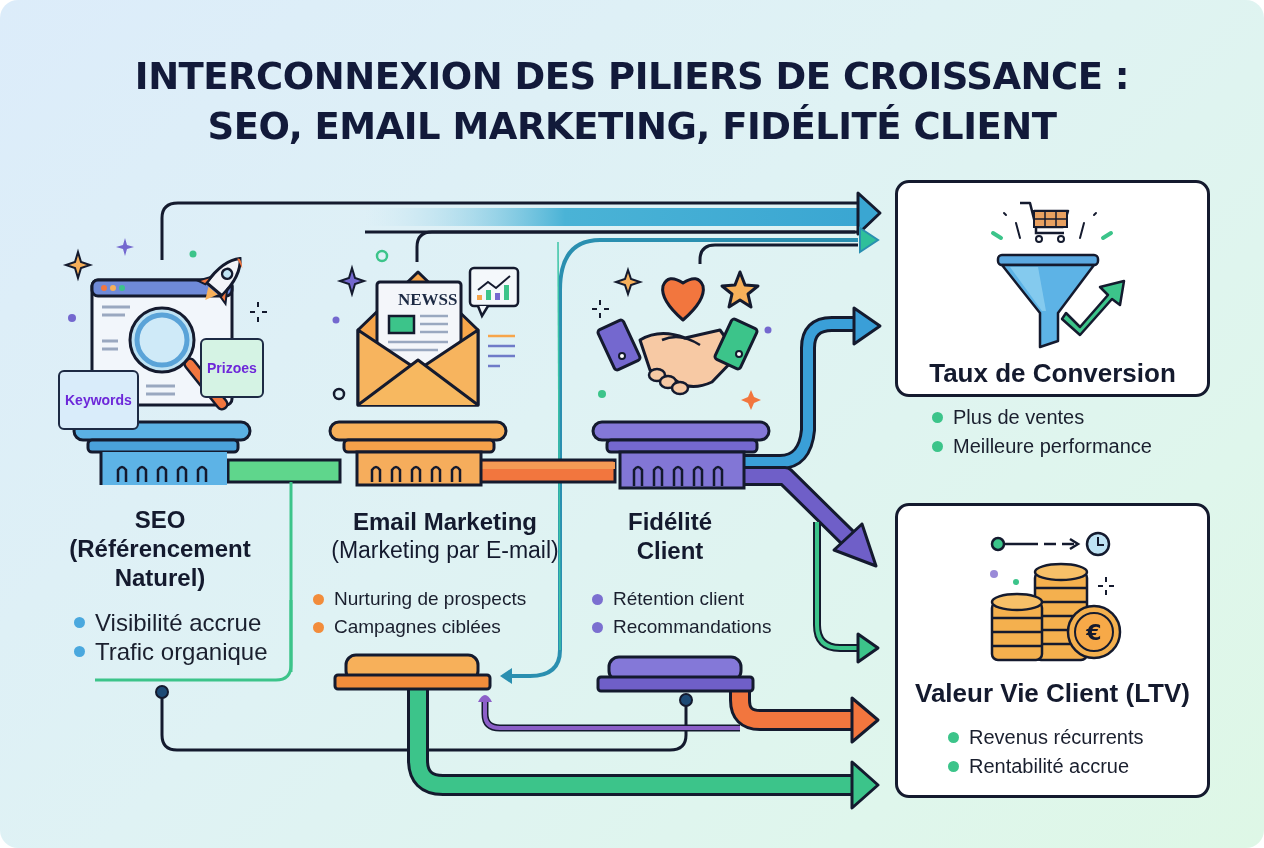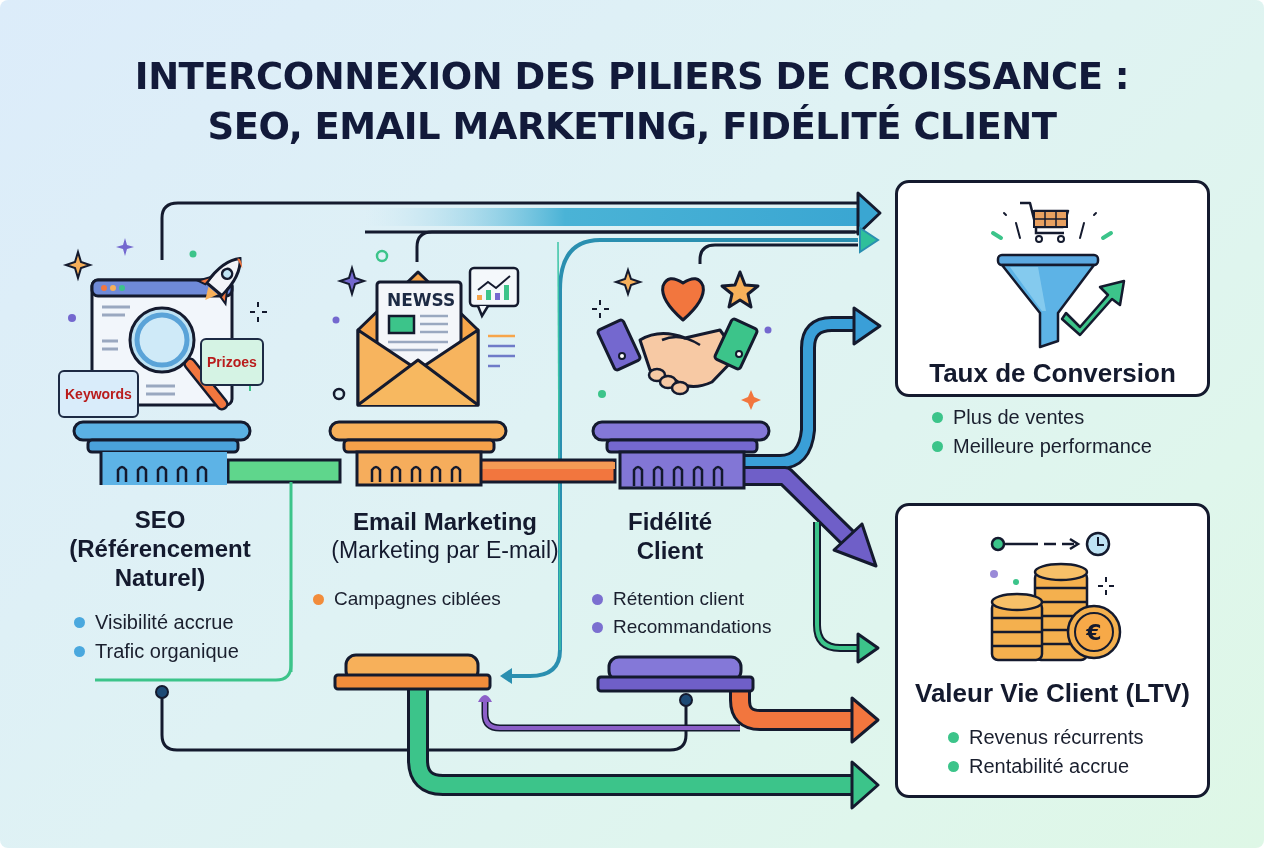--- a/index.html
+++ b/index.html
@@ -2,49 +2,49 @@
 <html><head>
 <meta charset="utf-8">
 <style>
   html, body { margin:0; padding:0; }
   body {
     width:1264px; height:848px; overflow:hidden;
     font-family:"Liberation Sans", sans-serif;
   }
   #canvas {
     position:relative; width:1264px; height:848px;
-    border-radius:8px; overflow:hidden;
+    border-radius:18px; overflow:hidden;
     background: linear-gradient(135deg, #dcecfa 0%, #dff2f4 45%, #dff6ec 80%, #def7e6 100%);
   }
   .title {
     position:absolute; left:0; top:52px; width:1264px; text-align:center;
     font-family:"DejaVu Sans", sans-serif; font-weight:bold;
     font-size:37px; line-height:50px; color:#121a3a; letter-spacing:-0.5px;
   }
   .title div { white-space:nowrap; }
   svg.layer { position:absolute; left:0; top:0; }
   .pillar-text {
     position:absolute; text-align:center; color:#141a2e;
     font-weight:bold; font-size:24px; line-height:29px;
   }
-  .bullets { position:absolute; font-size:20px; line-height:29px; color:#1a1f2e; }
+  .bullets { position:absolute; font-size:24px; line-height:29px; color:#1a1f2e; }
   .bullets .b { display:flex; align-items:center; white-space:nowrap; }
   .dot { display:inline-block; width:11px; height:11px; border-radius:50%; margin-right:10px; }
   .card {
     position:absolute; background:#fff; border:3px solid #141a2e; border-radius:14px;
     box-sizing:border-box;
   }
   .card-title {
     position:absolute; left:0; width:100%; text-align:center;
     font-weight:bold; font-size:26px; color:#141a2e; white-space:nowrap;
   }
   .card .bullets { font-size:20px; }
   .tag {
-    position:absolute; font-weight:bold; font-size:14px; color:#b91c1c;
-    border:2.5px solid #1d2a44; border-radius:6px; padding:14px 5px;
+    position:absolute; font-weight:bold; font-size:14px; color:#6d28d9;
+    border:2.5px solid #1d2a44; border-radius:6px; padding:20px 5px;
   }
   .news {
     position:absolute; font-weight:bold; font-size:17px; color:#1d2a44;
     font-family:"DejaVu Sans", sans-serif;
   }
 </style>
 </head>
 <body>
 
 <div id="canvas">
@@ -272,21 +272,21 @@
     </g>
   </svg>
 
   <div class="title">
     <div>INTERCONNEXION DES PILIERS DE CROISSANCE :</div>
     <div>SEO, EMAIL MARKETING, FIDÉLITÉ CLIENT</div>
   </div>
 
   <span class="tag" style="left:200px;top:338px;background:#d5f3e4;">Prizoes</span>
   <span class="tag" style="left:58px;top:370px;background:#d9ecfa;">Keywords</span>
-  <span class="news" style="left:387px;top:290px;">NEWSS</span>
+  <span class="news" style="left:398px;top:290px;font-family:Liberation Serif, serif;">NEWSS</span>
 
   <div class="pillar-text" style="left:60px;top:505px;width:200px;">
     <div>SEO</div>
     <div>(Référencement</div>
     <div>Naturel)</div>
   </div>
   <div class="bullets" style="left:74px;top:608px;">
     <div class="b">
         <span class="dot" style="background:#4aa8de"></span>
         <span>Visibilité accrue</span>
@@ -295,20 +295,24 @@
         <span class="dot" style="background:#4aa8de"></span>
         <span>Trafic organique</span>
       </div>
   </div>
 
   <div class="pillar-text" style="left:290px;top:507px;width:270px;margin-left:20px;">
     <div>Email Marketing</div>
     <div style="font-weight:normal;font-size:23px;">(Marketing par E-mail)</div>
   </div>
   <div class="bullets" style="left:313px;top:585px;font-size:19px;line-height:28px;">
+    <div class="b">
+        <span class="dot" style="background:#f28c3b"></span>
+        <span>Nurturing de prospects</span>
+      </div>
     <div class="b">
         <span class="dot" style="background:#f28c3b"></span>
         <span>Campagnes ciblées</span>
       </div>
   </div>
 
   <div class="pillar-text" style="left:590px;top:507px;width:160px;">
     <div>Fidélité</div>
     <div>Client</div>
   </div>

